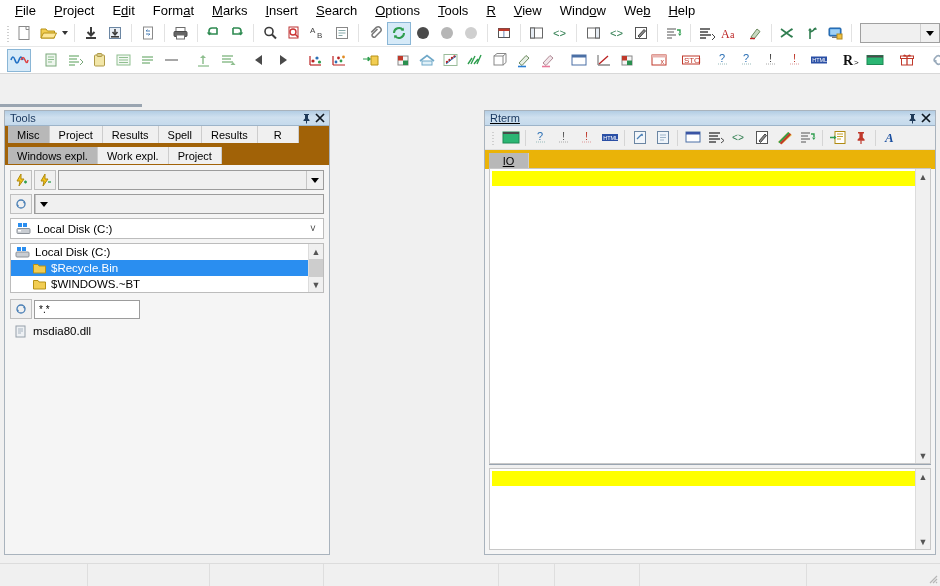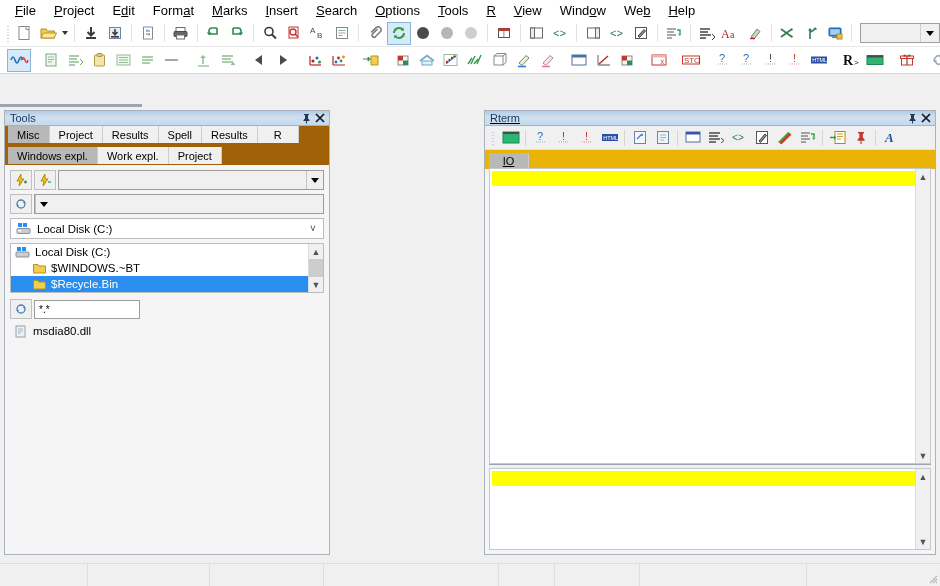--- a/index.html
+++ b/index.html
@@ -768,33 +768,33 @@
         <div class="treebox">
           <div class="tree">
             <div class="tree-row">
               <svg class="folder-ico" width="15" height="12" style="width:15px;height:12px">
                 <rect x="1" y="6" width="13" height="5" rx="1" fill="#c9cdd2" stroke="#8b9198"></rect>
                 <rect x="2" y="1" width="4" height="4" fill="#2a8ef0"></rect>
                   <rect x="7" y="1" width="4" height="4" fill="#2a8ef0"></rect>
               </svg>
               <span class="nm">Local Disk (C:)</span>
             </div>
+            <div class="tree-row sel">
+              <span class="ind"></span>
+              <svg class="folder-ico" width="13" height="11">
+                <path d="M0.5 1.5 h4.5 l1 1.5 h6.5 v7 h-12 z" fill="#f2cd52" stroke="#b79216"></path>
+              </svg>
+              <span class="nm">$Recycle.Bin</span>
+            </div>
             <div class="tree-row">
               <span class="ind"></span>
               <svg class="folder-ico" width="13" height="11">
                 <path d="M0.5 1.5 h4.5 l1 1.5 h6.5 v7 h-12 z" fill="#f2cd52" stroke="#b79216"></path>
               </svg>
               <span class="nm">$WINDOWS.~BT</span>
-            </div>
-            <div class="tree-row sel">
-              <span class="ind"></span>
-              <svg class="folder-ico" width="13" height="11">
-                <path d="M0.5 1.5 h4.5 l1 1.5 h6.5 v7 h-12 z" fill="#f2cd52" stroke="#b79216"></path>
-              </svg>
-              <span class="nm">$Recycle.Bin</span>
             </div>
           </div>
           <div class="vscroll">
             <div class="sbtn">▲</div>
             <div class="strack">
                 <div class="sthumb"></div>
               </div>
             <div class="sbtn">▼</div>
           </div>
         </div>

